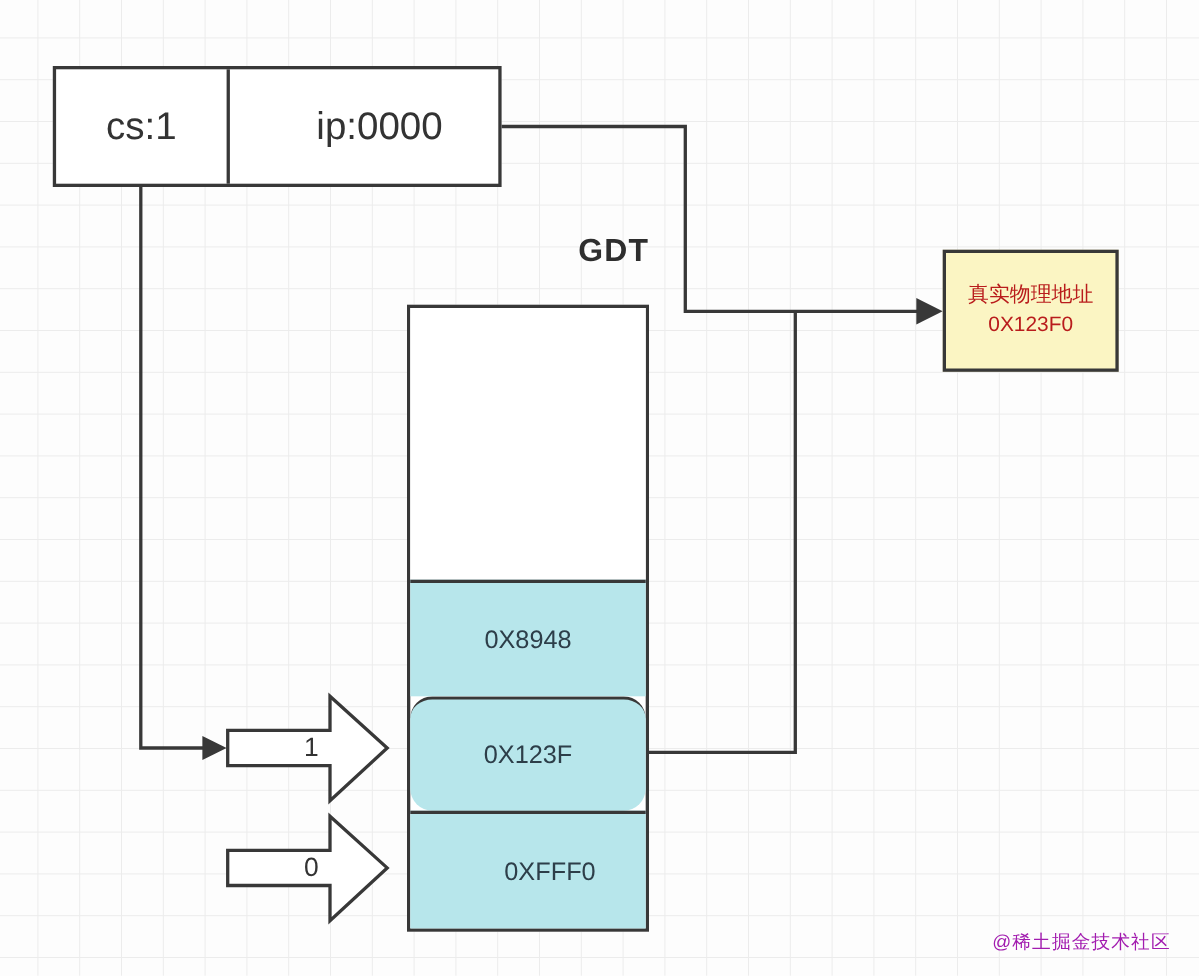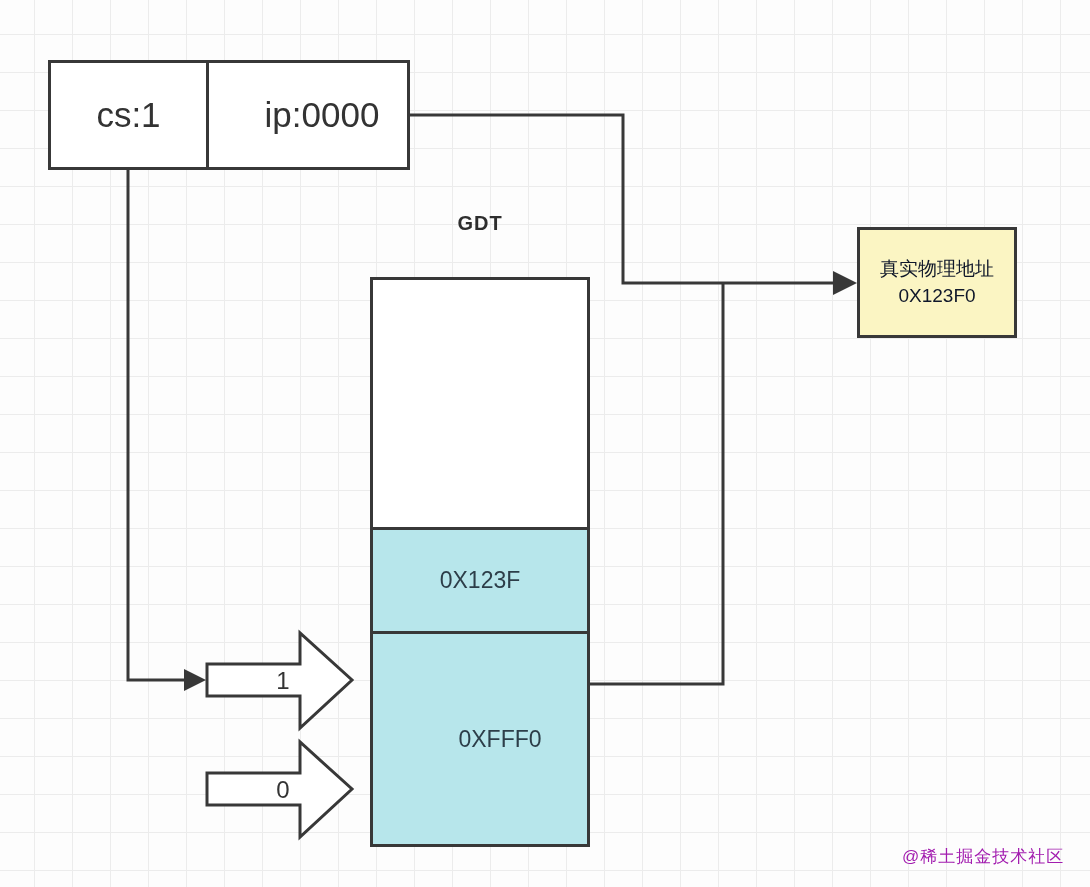--- a/index.html
+++ b/index.html
@@ -15,60 +15,60 @@
     background-size: 38px 38px;
     background-position: -4px -4px;
   }
   .abs { position: absolute; }
 
   
   #connector-layer { position:absolute; left:0; top:0; width:1090px; height:887px; }
 
   
   .reg-box {
-    left: 48px; top: 60px; width: 362px; height: 110px;
+    left: 48px; top: 60px; width: 408px; height: 110px;
     border: 3px solid #383838; background: #ffffff;
     display: flex;
   }
   .reg-cell {
     display: flex; align-items: center; justify-content: center;
     font-size: 35px; color: #333333; height: 100%;
   }
   .reg-cell.cs { width: 158px; border-right: 3px solid #383838; }
   .reg-cell.ip { flex: 1; margin-left: 28px; }
 
   
   .gdt-title {
     left: 370px; top: 212px; width: 220px;
-    text-align: center; font-size: 20px; font-weight: bold; color: #2e2e2e;
+    text-align: right; font-size: 29px; font-weight: bold; color: #2e2e2e;
     letter-spacing: 1px;
   }
 
   
   .gdt-table {
     left: 370px; top: 277px; width: 220px; height: 570px;
     border: 3px solid #383838; background: #ffffff;
     display: flex; flex-direction: column;
   }
   .gdt-row {
     display: flex; align-items: center; justify-content: center;
     font-size: 23px; color: #2d3e49; width: 100%;
   }
   .gdt-row.empty { height: 247px; background: #ffffff; }
   .gdt-row.filled { border-top: 3px solid #383838; background: #b7e6eb; }
   .gdt-row.r1 { height: 106px; }
-  .gdt-row.r2 { height: 104px; }
+  .gdt-row.r2 { height: 104px; border-radius: 20px; }
   .gdt-row.r3 { flex: 1; padding-left: 40px; }
 
   
   .note-box {
     left: 857px; top: 227px; width: 160px; height: 111px;
     border: 3px solid #383838; background: #fbf5c3;
     display: flex; flex-direction: column; justify-content: center;
-    font-size: 19px; color: #0f172a; line-height: 1.4; text-align: center;
+    font-size: 19px; color: #b91c1c; line-height: 1.4; text-align: center;
   }
 
   
   .watermark {
     left: 902px; top: 845px; width: 180px;
     font-size: 17px; color: #a21caf; letter-spacing: 1px;
   }
 
   svg text.arrow-label {
     font-family: "Liberation Sans", sans-serif;
@@ -97,20 +97,21 @@
 
 <div class="abs reg-box">
   <div class="reg-cell cs">cs:1</div>
   <div class="reg-cell ip">ip:0000</div>
 </div>
 
 <div class="abs gdt-title">GDT</div>
 
 <div class="abs gdt-table">
   <div class="gdt-row empty"></div>
+  <div class="gdt-row filled r1">0X8948</div>
   <div class="gdt-row filled r2">0X123F</div>
   <div class="gdt-row filled r3">0XFFF0</div>
 </div>
 
 <div class="abs note-box">
   <div>真实物理地址</div>
   <div>0X123F0</div>
 </div>
 
 <div class="abs watermark">@稀土掘金技术社区</div>

